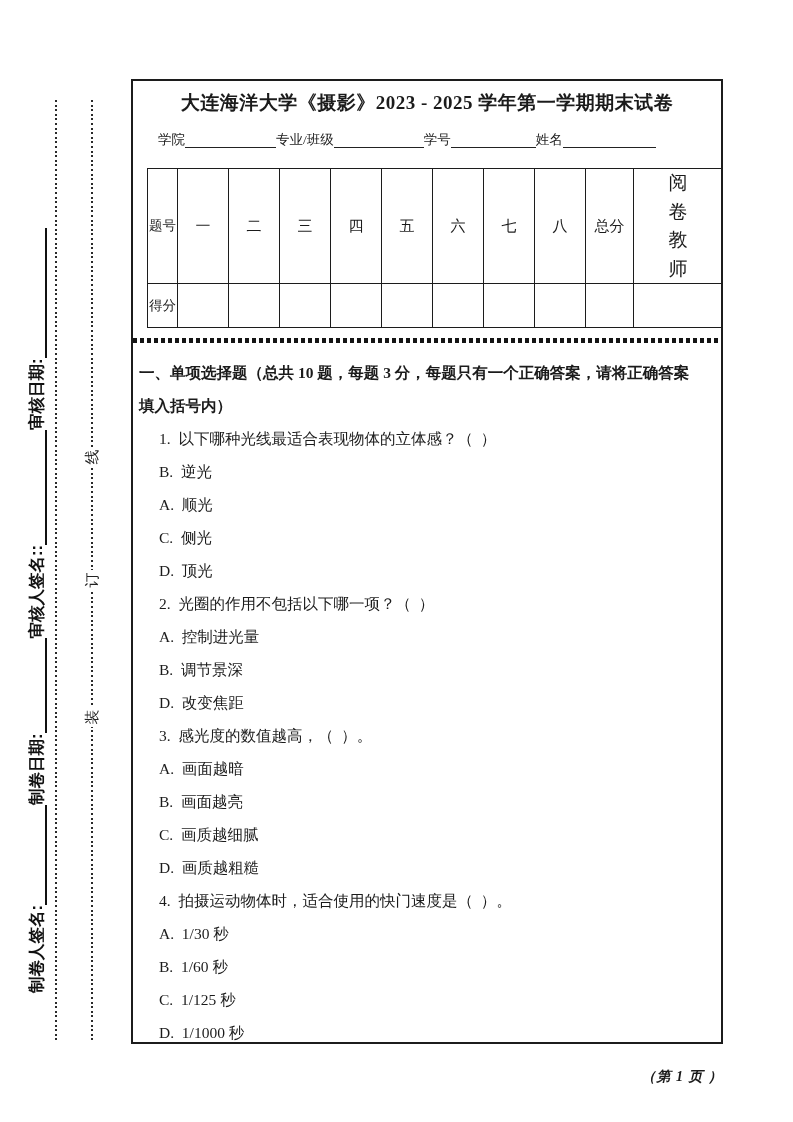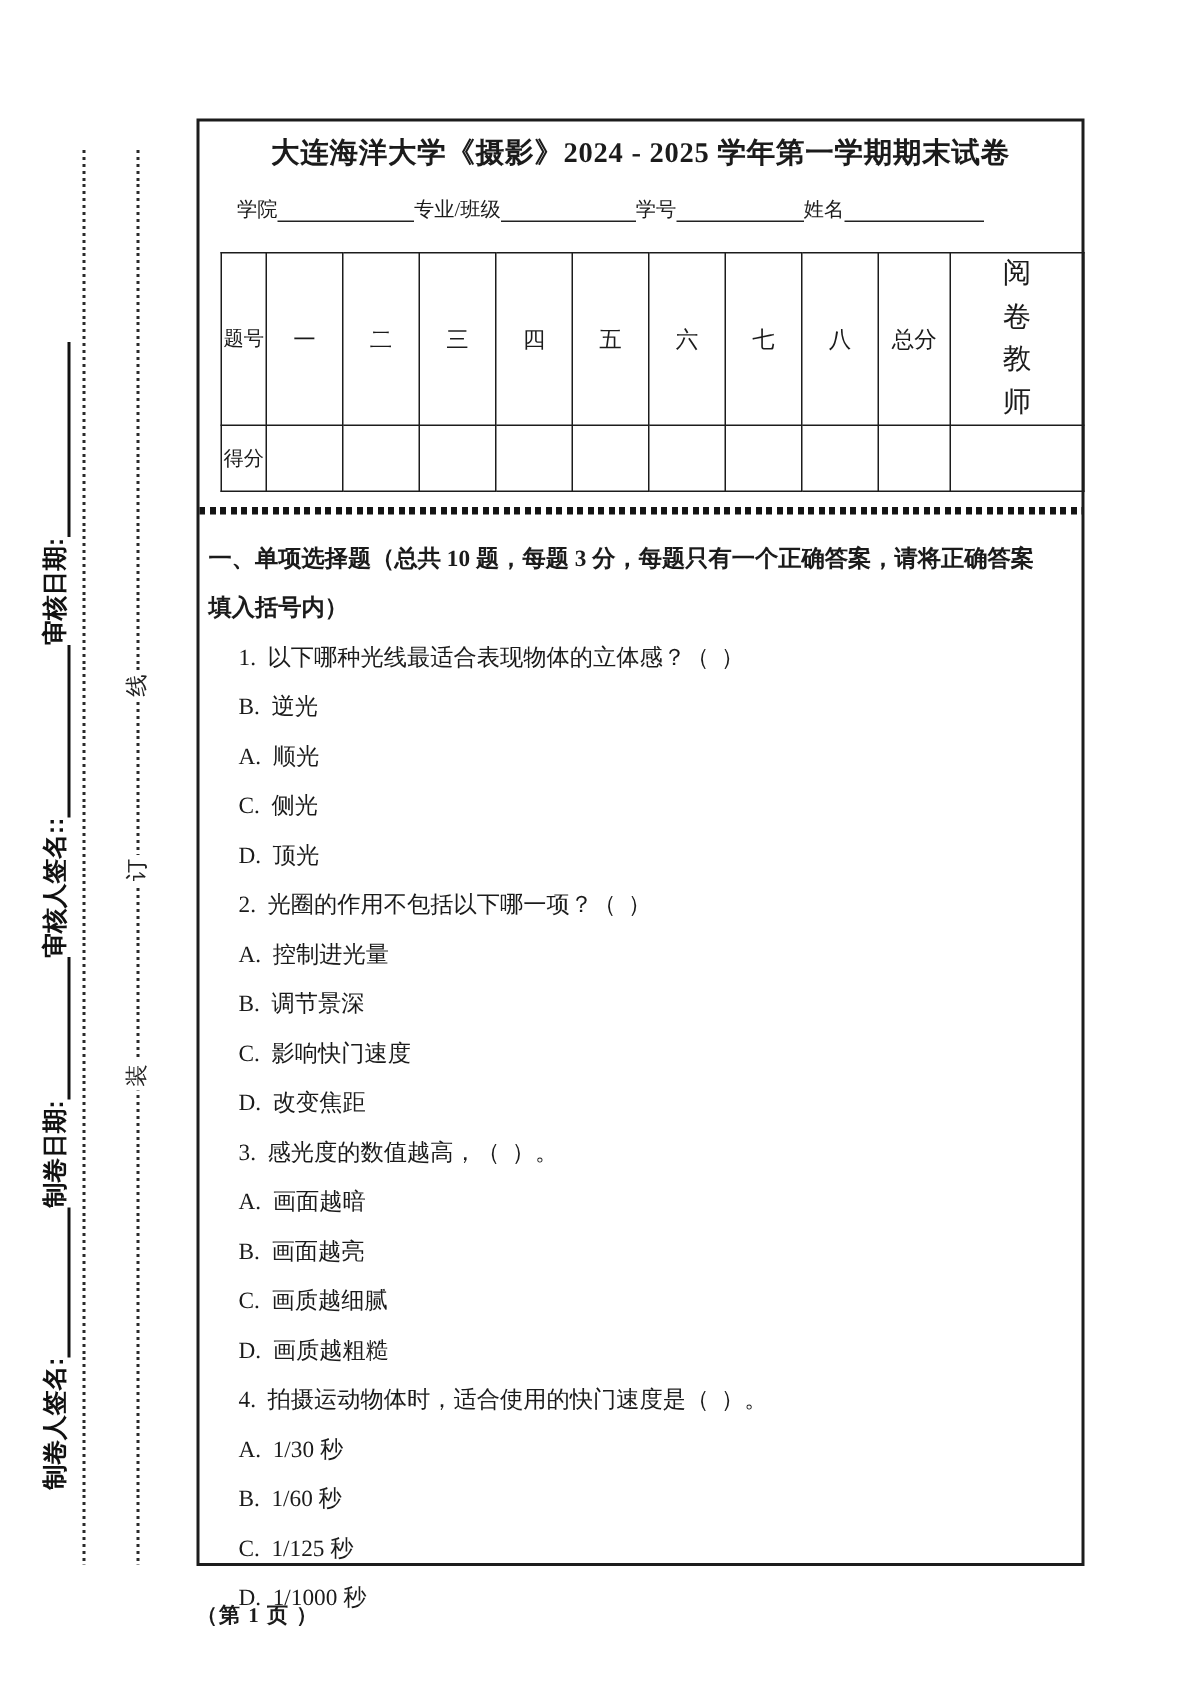--- a/index.html
+++ b/index.html
@@ -66,22 +66,22 @@
   .dotted-rule {
     margin-top:10px; height:5px;
     background:repeating-linear-gradient(to right, #141414 0 4px, transparent 4px 7px);
   }
 
   .content { margin-top:13px; padding:0 18px 0 6px; font-size:15.5px; }
   .q-heading { font-weight:700; line-height:33px; white-space:pre-wrap; }
   .q-line { line-height:33px; white-space:pre-wrap;margin-left:20px; }
 
   .footer {
-    position:absolute; top:1068px; left:131px; width:592px; text-align:left;
-    font-size:14px; font-weight:700; letter-spacing:1px;
+    position:absolute; top:1068px; left:131px; width:592px; text-align:right;
+    font-size:14px; font-weight:700; letter-spacing:1px;font-style:italic;
   }
 </style>
 </head>
 <body>
 
 <div class="page">
 
   <div class="side-strip">
     <span>制卷人签名:</span>
       <span class="blank bw1"></span>
@@ -94,21 +94,21 @@
   </div>
 
   <div class="dotline dotline-outer"></div>
   <div class="dotline dotline-inner"></div>
   <div class="bindchar" style="top:705px">装</div>
   <div class="bindchar" style="top:568px">订</div>
   <div class="bindchar" style="top:445px">线</div>
 
   <div class="frame">
 
-    <div class="title">大连海洋大学《摄影》2024 - 2025 学年第一学期期末试卷</div>
+    <div class="title">大连海洋大学《摄影》2023 - 2025 学年第一学期期末试卷</div>
 
     <div class="fields">
       <span class="flabel">学院</span>
         <span class="fblank fw1"></span>
         <span class="flabel">专业/班级</span>
         <span class="fblank fw2"></span>
         <span class="flabel">学号</span>
         <span class="fblank fw3"></span>
         <span class="flabel">姓名</span>
         <span class="fblank fw4"></span>
@@ -165,21 +165,20 @@
 
       <div class="q-line">1.  以下哪种光线最适合表现物体的立体感？（  ）</div>
       <div class="q-line">B.  逆光</div>
       <div class="q-line">A.  顺光</div>
       <div class="q-line">C.  侧光</div>
       <div class="q-line">D.  顶光</div>
 
       <div class="q-line">2.  光圈的作用不包括以下哪一项？（  ）</div>
       <div class="q-line">A.  控制进光量</div>
       <div class="q-line">B.  调节景深</div>
-      <div class="q-line">C.  影响快门速度</div>
       <div class="q-line">D.  改变焦距</div>
 
       <div class="q-line">3.  感光度的数值越高，（  ）。</div>
       <div class="q-line">A.  画面越暗</div>
       <div class="q-line">B.  画面越亮</div>
       <div class="q-line">C.  画质越细腻</div>
       <div class="q-line">D.  画质越粗糙</div>
 
       <div class="q-line">4.  拍摄运动物体时，适合使用的快门速度是（  ）。</div>
       <div class="q-line">A.  1/30 秒</div>

